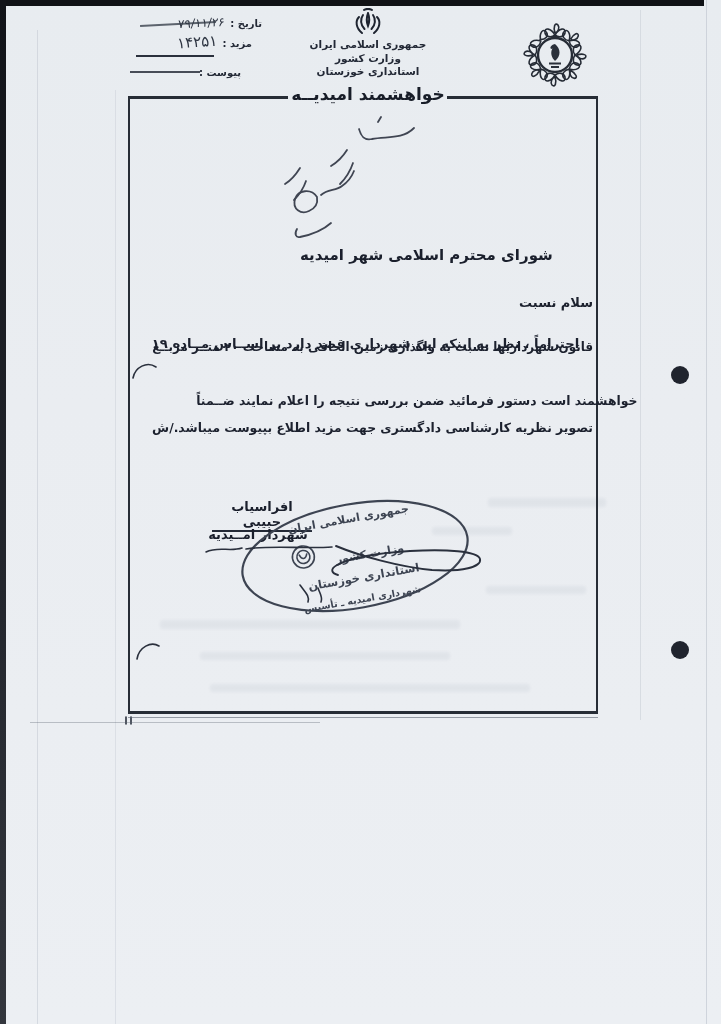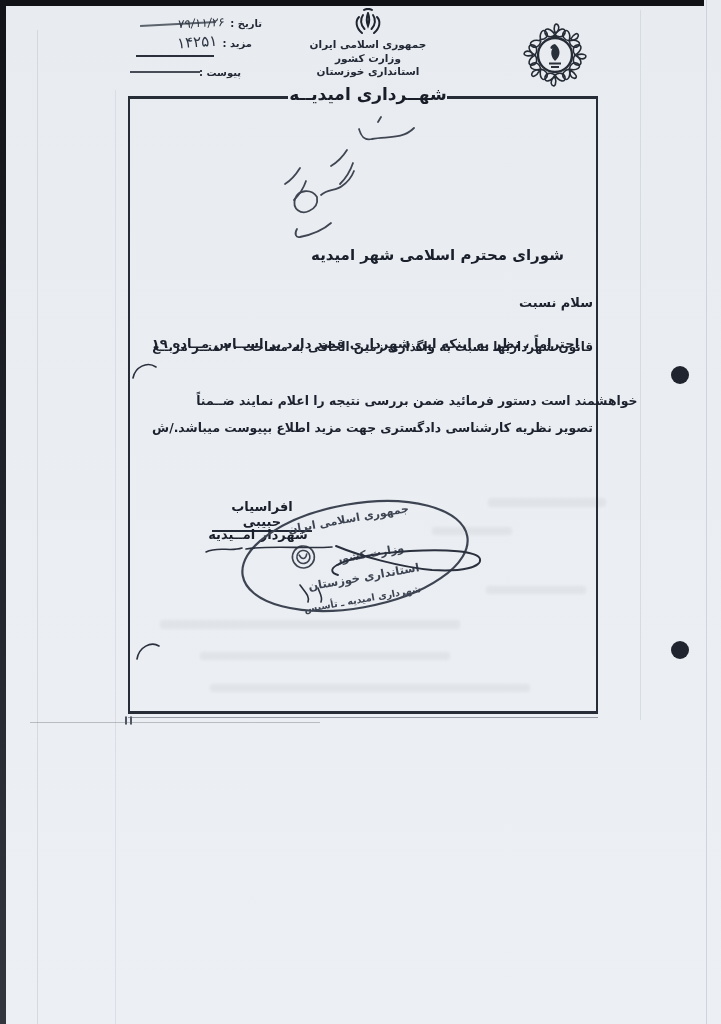--- a/index.html
+++ b/index.html
@@ -25,21 +25,21 @@
   .hand-num{font-size:15px;transform:rotate(-4deg);letter-spacing:2px;}
   .hline{background:#2a303c;height:1.5px;}
   .orgblock{left:293px;top:8px;width:150px;text-align:center;}
   .orgline{font-size:10.5px;font-weight:700;line-height:13.5px;color:#232936;}
   
   .box{left:128px;top:96px;width:470px;height:618px;
        border-left:2.5px solid #272d36;border-right:2.5px solid #272d36;border-bottom:3px solid #272d36;}
   .hseg{height:2.5px;background:#272d36;top:96px;}
   .boxtitle{left:278px;top:84px;width:180px;text-align:center;font-size:17px;font-weight:800;color:#181d28;direction:rtl;}
   
-  .recipient{left:300px;top:246px;width:275px;direction:rtl;text-align:center;font-size:15px;font-weight:800;color:#1a1f2c;}
+  .recipient{left:300px;top:246px;width:275px;direction:rtl;text-align:left;font-size:15px;font-weight:800;color:#1a1f2c;}
   .salutation{left:453px;top:295px;width:140px;direction:rtl;text-align:right;font-size:13px;font-weight:700;}
   .bl{left:152px;width:441px;height:22px;direction:rtl;text-align:right;font-size:12.6px;font-weight:700;color:#1c212e;white-space:nowrap;}
   .bl .stretch{display:inline-block;transform-origin:100% 50%;}
   .indent{padding-right:14px;}
   .signer-name{left:212px;top:499px;width:100px;direction:rtl;text-align:center;font-size:13px;font-weight:800;color:#1a1f2c;border-bottom:2px solid #232936;padding-bottom:1px;}
   .signer-title{left:202px;top:527px;width:112px;direction:rtl;text-align:center;font-size:13px;font-weight:800;color:#1a1f2c;}
   svg{display:block;}
   .ink-overlay{left:0;top:0;width:721px;height:1024px;pointer-events:none;}
 </style>
 </head>
@@ -123,21 +123,21 @@
     </g>
     <circle cx="41" cy="41" r="17" stroke="#262c36" stroke-width="2.4" fill="none"></circle>
     <path d="M41,30 C47,35 47,42 41,47 C37.5,43.5 36,38.5 38.5,34.5 C36.5,36 35.5,33.5 37.5,31.8 C38.6,30.8 40,30 41,30" fill="#2a303a"></path>
     <rect x="35" y="48.5" width="12" height="2" fill="#2a303a"></rect>
     <rect x="37" y="52" width="8" height="2" fill="#2a303a"></rect>
   </svg>
 
   <div class="abs hseg" style="left:128px;width:160px;"></div>
   <div class="abs hseg" style="left:447px;width:151px;"></div>
   <div class="abs box"></div>
-  <div class="abs boxtitle">شهــرداری امیدیــه</div>
+  <div class="abs boxtitle">خواهشمند امیدیــه</div>
 
   <div class="abs recipient">شورای محترم اسلامی شهر امیدیه</div>
   <div class="abs salutation">سلام نسبت</div>
 
   <div class="abs bl indent" style="top:312px;margin-top:24px;"><span class="stretch" style="transform: scaleX(1.047);">احتراماً ، نظر به اینکه این شهرداری قصد دارد بر اســاس مــاده ۱۹</span></div>
   <div class="abs bl" style="top:339px;"><span class="stretch" style="transform: scaleX(0.948);">قانون شهرداریها نسبت به واگذاری زمین الحاقی به مساحت ۲۰ متــر مربــع</span></div>
   <div class="abs bl" style="top:393px;margin-left:44px;"><span class="stretch" style="transform: scaleX(0.984);">خواهشمند است دستور فرمائید ضمن بررسی نتیجه را اعلام نمایند ضــمناً</span></div>
   <div class="abs bl" style="top:420px;"><span class="stretch" style="transform: scaleX(0.982);">تصویر نظریه کارشناسی دادگستری جهت مزید اطلاع بپیوست میباشد./ش</span></div>
 
   <div class="abs signer-name">افراسیاب حبیبی</div>

